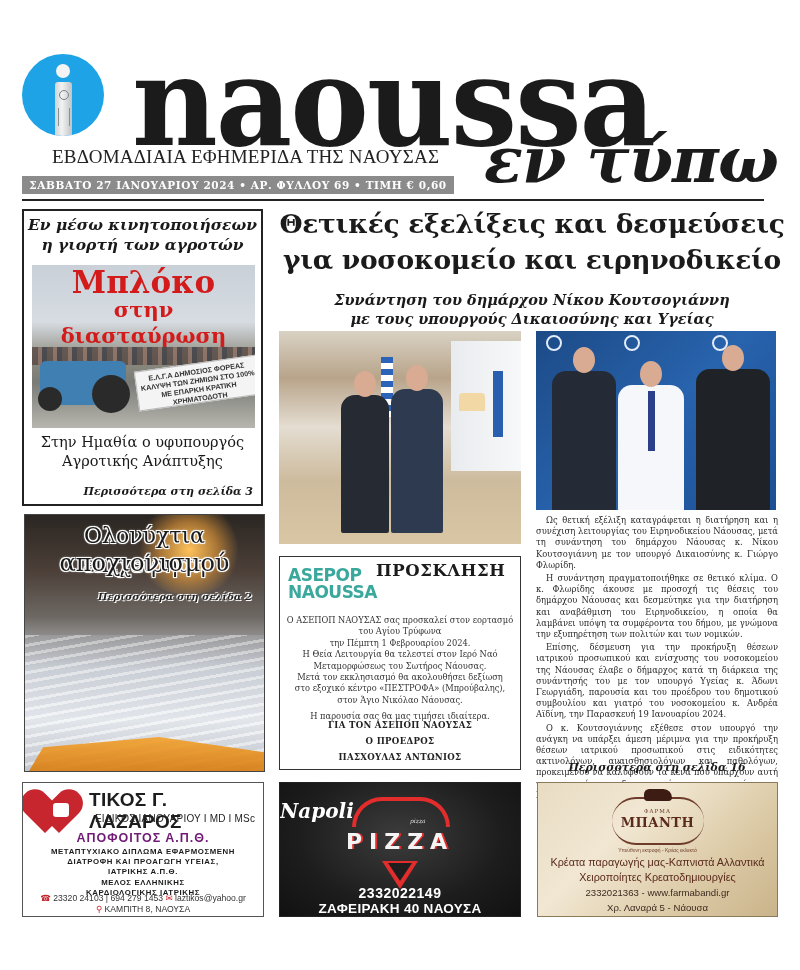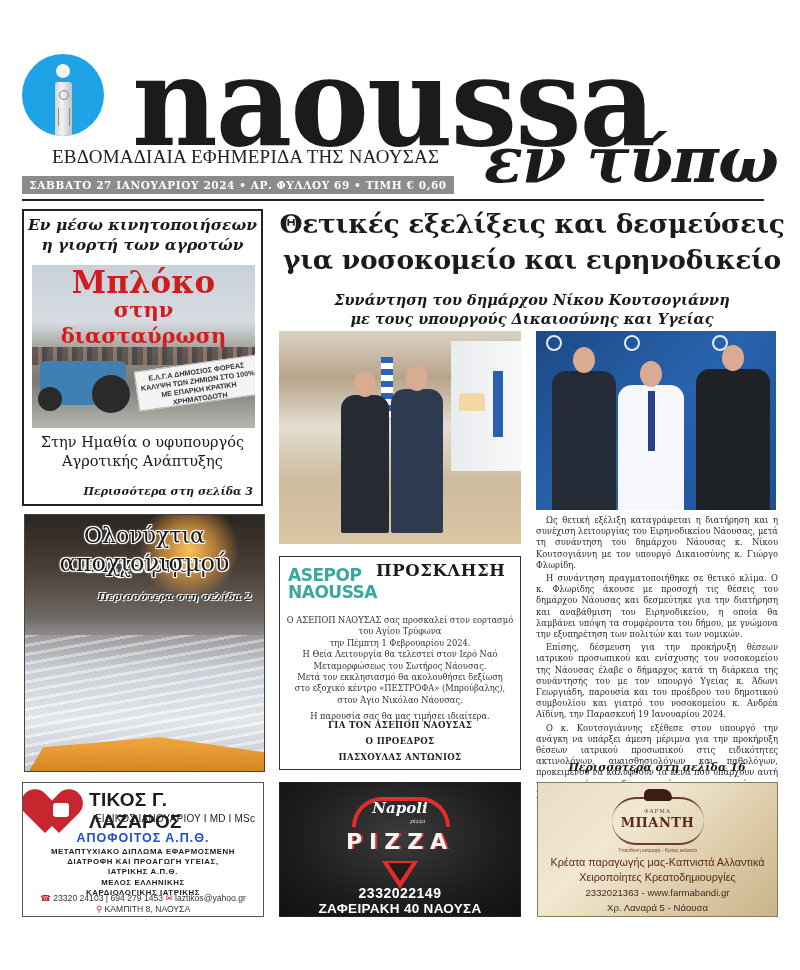--- a/index.html
+++ b/index.html
@@ -78,29 +78,29 @@
   
   .ad { position: absolute; top: 782px; height: 135px; overflow: hidden; }
   .ad-doctor { left: 22px; width: 242px; border: 1px solid #555; background: #fff; font-family: "Liberation Sans", sans-serif; }
   .heart { position: absolute; left: 8px; top: 8px; width: 54px; height: 42px; }
   .heart::before, .heart::after { content:""; position:absolute; top:0; width:28px; height:42px; background:#c7262f; border-radius:28px 28px 0 0; }
   .heart::before { left: 14px; transform: rotate(-45deg); transform-origin: 0 100%; }
   .heart::after { left: 0; transform: rotate(45deg); transform-origin: 100% 100%; }
   .heart-hand { position:absolute; left: 22px; top: 12px; width: 16px; height: 14px; background:#fff; border-radius: 3px; z-index:2; }
   .doc-name { position: absolute; left: 66px; top: 6px; font-family: "Liberation Sans", sans-serif; font-weight: 700; font-size: 19px; letter-spacing: 0.3px; color: #1d1d1d; }
   .doc-spec { position: absolute; left: 72px; top: 30px; font-family: "Liberation Sans", sans-serif; font-size: 10px; color: #222; letter-spacing: 0.2px; }
-  .doc-grad { position: absolute; left: 0; right: 0; top: 48px; text-align: center; font-weight: 700; font-size: 12.5px; letter-spacing: 1px; color: #1d4ed8; }
+  .doc-grad { position: absolute; left: 0; right: 0; top: 48px; text-align: center; font-weight: 700; font-size: 12.5px; letter-spacing: 1px; color: #701a75; }
   .doc-lines { position: absolute; left: 0; right: 0; top: 64px; text-align: center; font-weight: 700; font-size: 7.8px; line-height: 10.2px; letter-spacing: 0.6px; color: #1a1a1a; }
   .doc-contact { position: absolute; left: 0; right: 0; top: 110px; text-align: center; font-size: 8.6px; color: #333; }
   .doc-contact .i { color: #c7262f; }
   .doc-addr { position: absolute; left: 0; right: 0; top: 121px; text-align: center; font-size: 8.6px; color: #333; }
 
   .ad-pizza { left: 279px; width: 242px; background: radial-gradient(ellipse at 50% 40%,#3c3c3c 0%,#1d1d1d 60%,#111 100%); border: 1px solid #222; font-family: "Liberation Sans", sans-serif; }
   .pz-arc { position: absolute; left: 72px; top: 14px; width: 98px; height: 30px; border: 4px solid #e32d2d; border-bottom: none; border-radius: 50px 50px 0 0; }
-  .pz-napoli { position: absolute; left: 0; right: 0; top: 16px; text-align: center; font-family: "DejaVu Serif", serif; font-style: italic; font-weight: 700; font-size: 15px; color: #ffffff; }
+  .pz-napoli { position: absolute; left: 0; right: 0; top: 16px; text-align: left; font-family: "DejaVu Serif", serif; font-style: italic; font-weight: 700; font-size: 20px; color: #ffffff; }
   .pz-small { position: absolute; left: 130px; top: 34px; font-family: "DejaVu Serif", serif; font-style: italic; font-size: 6px; color: #ddd; }
   .pz-pizza { position: absolute; left: 0; right: 0; top: 46px; text-align: center; font-family: "DejaVu Sans", sans-serif; font-weight: 700; font-size: 22px; letter-spacing: 7px; color: #f4f4f4; text-shadow: 2px 0 0 #e32d2d; }
   .pz-slice { position: absolute; left: 102px; top: 78px; width: 0; height: 0; border-left: 18px solid transparent; border-right: 18px solid transparent; border-top: 28px solid #e32d2d; }
   .pz-slice::after { content:""; position:absolute; left:-12px; top:-26px; border-left:12px solid transparent; border-right:12px solid transparent; border-top:18px solid #1e1e1e; }
   .pz-phone { position: absolute; left: 0; right: 0; top: 102px; text-align: center; font-weight: 700; font-size: 14px; color: #fff; letter-spacing: 0.5px; }
   .pz-addr { position: absolute; left: 0; right: 0; top: 118px; text-align: center; font-weight: 700; font-size: 13.5px; color: #fff; letter-spacing: 0.3px; }
 
   .ad-farm { left: 537px; width: 241px; background: linear-gradient(135deg,#e8dcc3 0%,#f1e7d2 35%,#dccaa6 70%,#c9b38a 100%); border: 1px solid #8a7a5a; font-family: "Liberation Sans", sans-serif; }
   .farm-ornament { position: absolute; left: 74px; top: 14px; width: 92px; height: 48px; border-top: 2px solid #6e3b2a; border-bottom: 2px solid #6e3b2a; border-radius: 40px; }
   .farm-bull { position: absolute; left: 106px; top: 6px; width: 28px; height: 12px; background: #3d1c14; border-radius: 6px 10px 4px 4px; }

